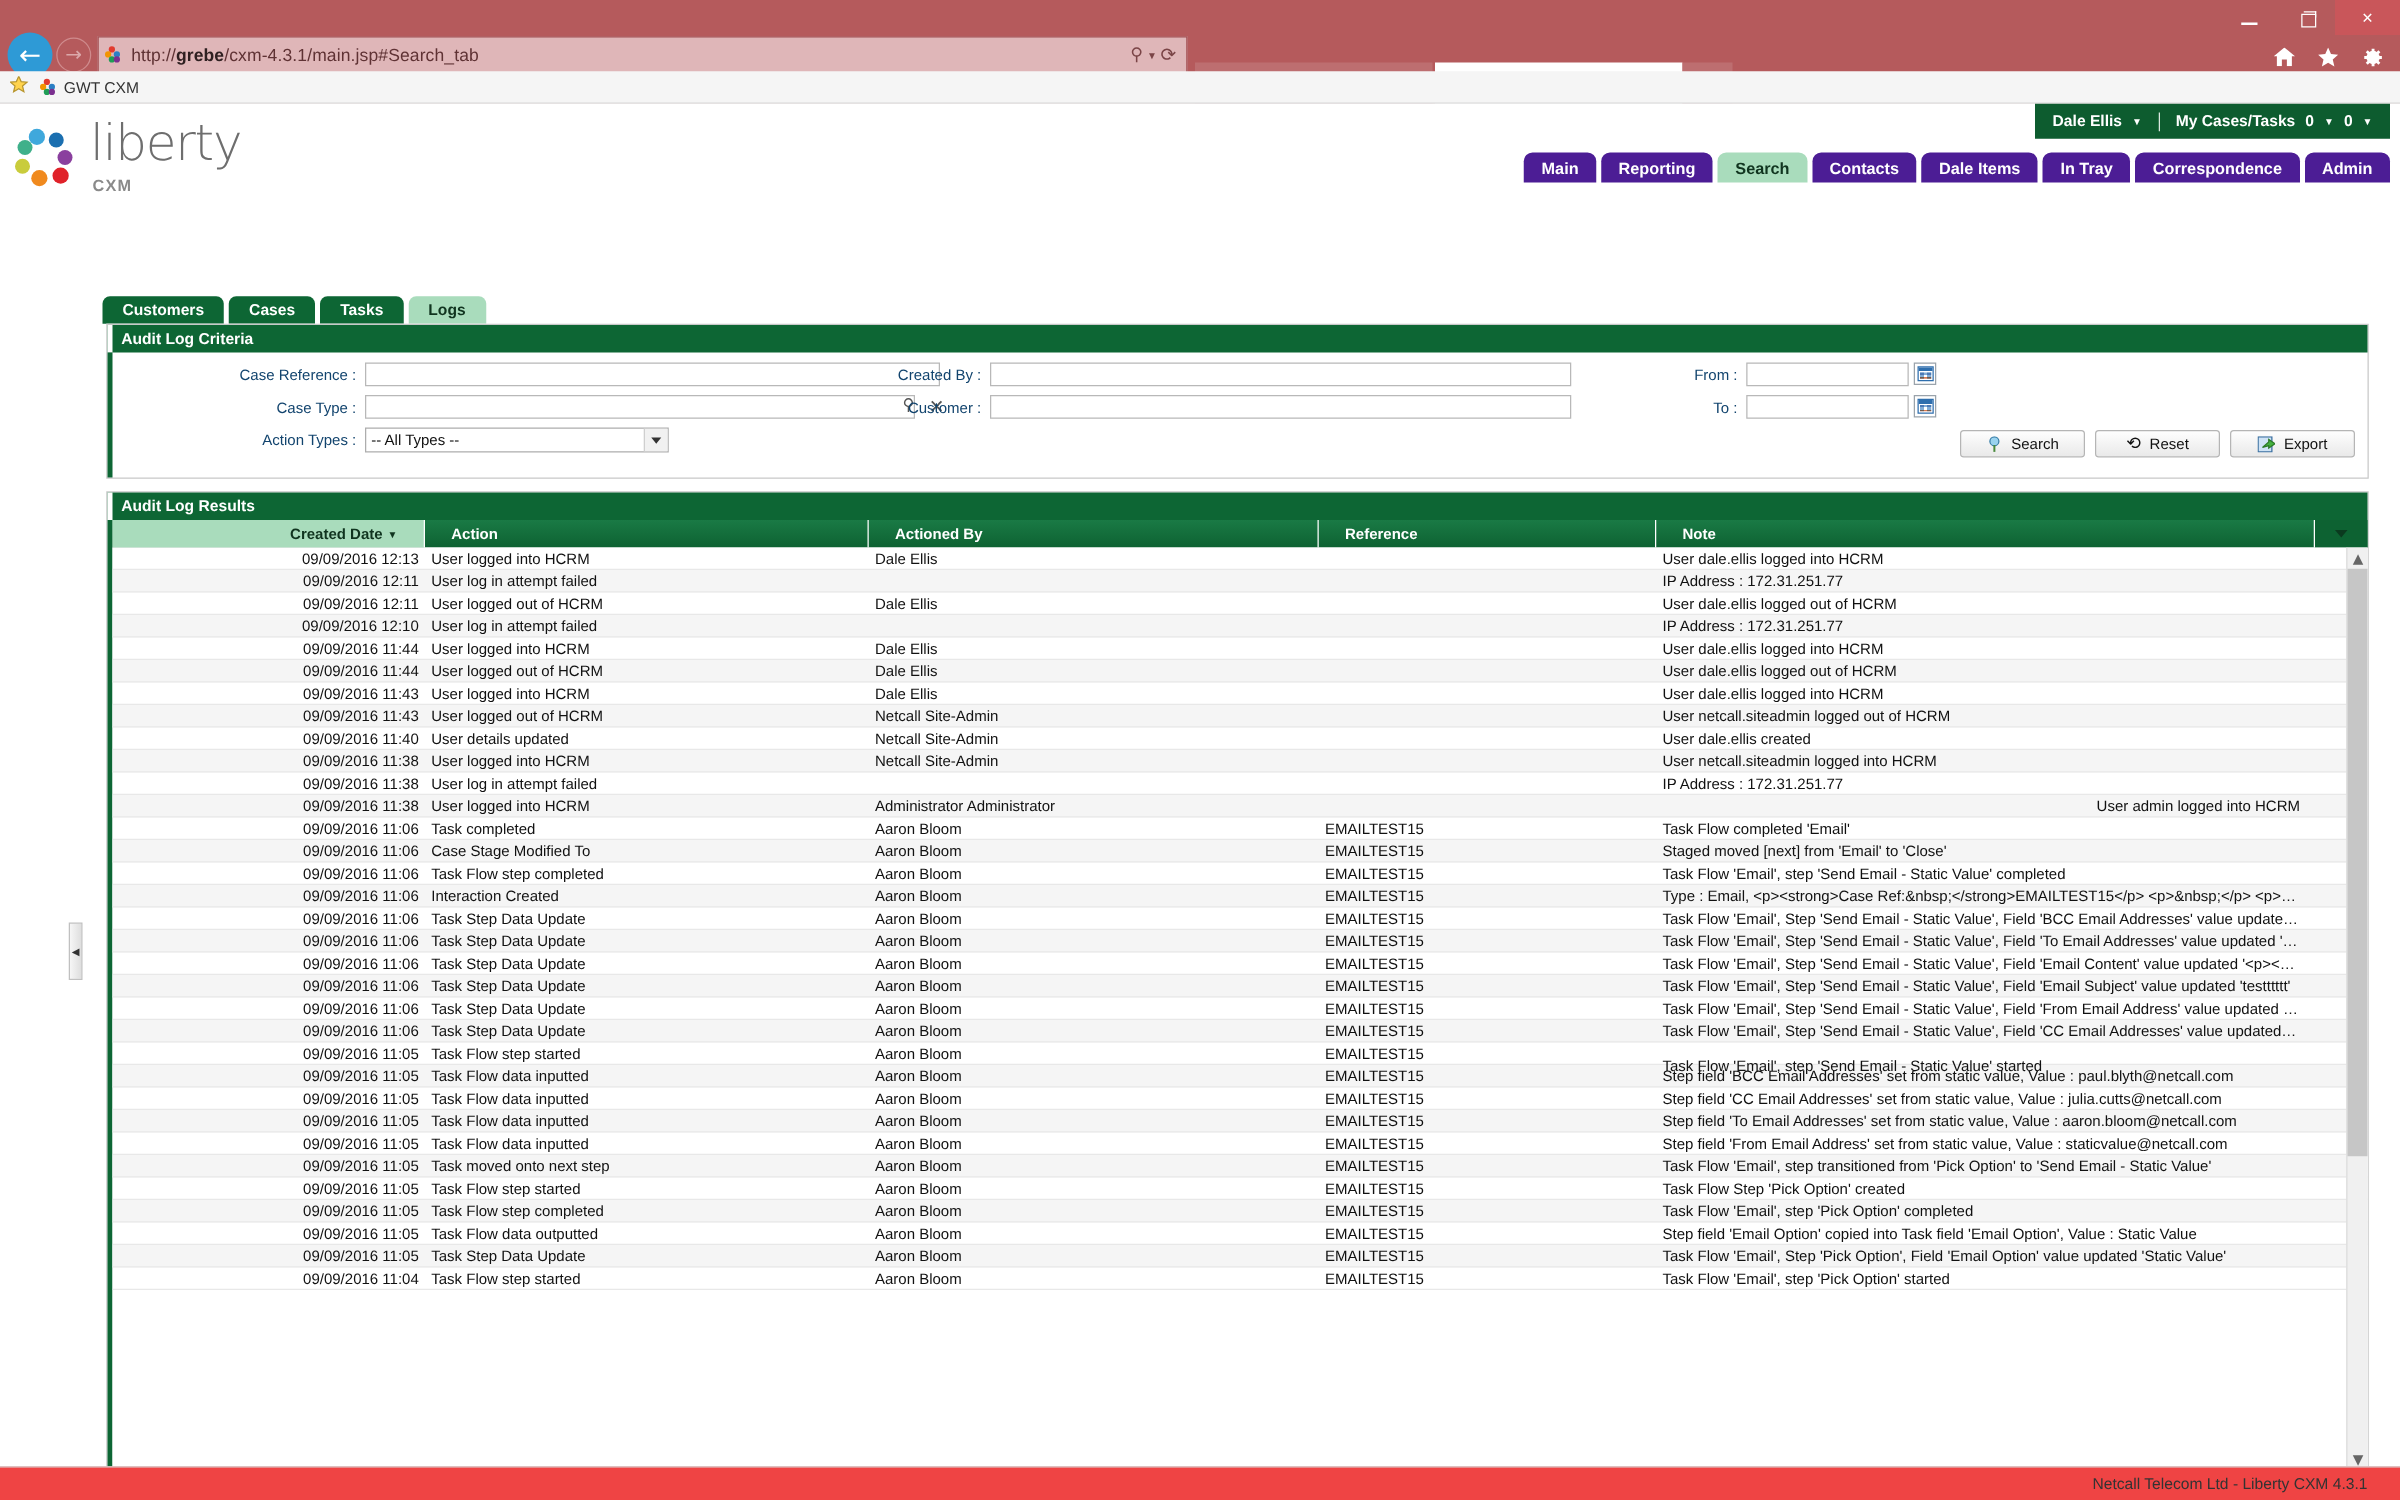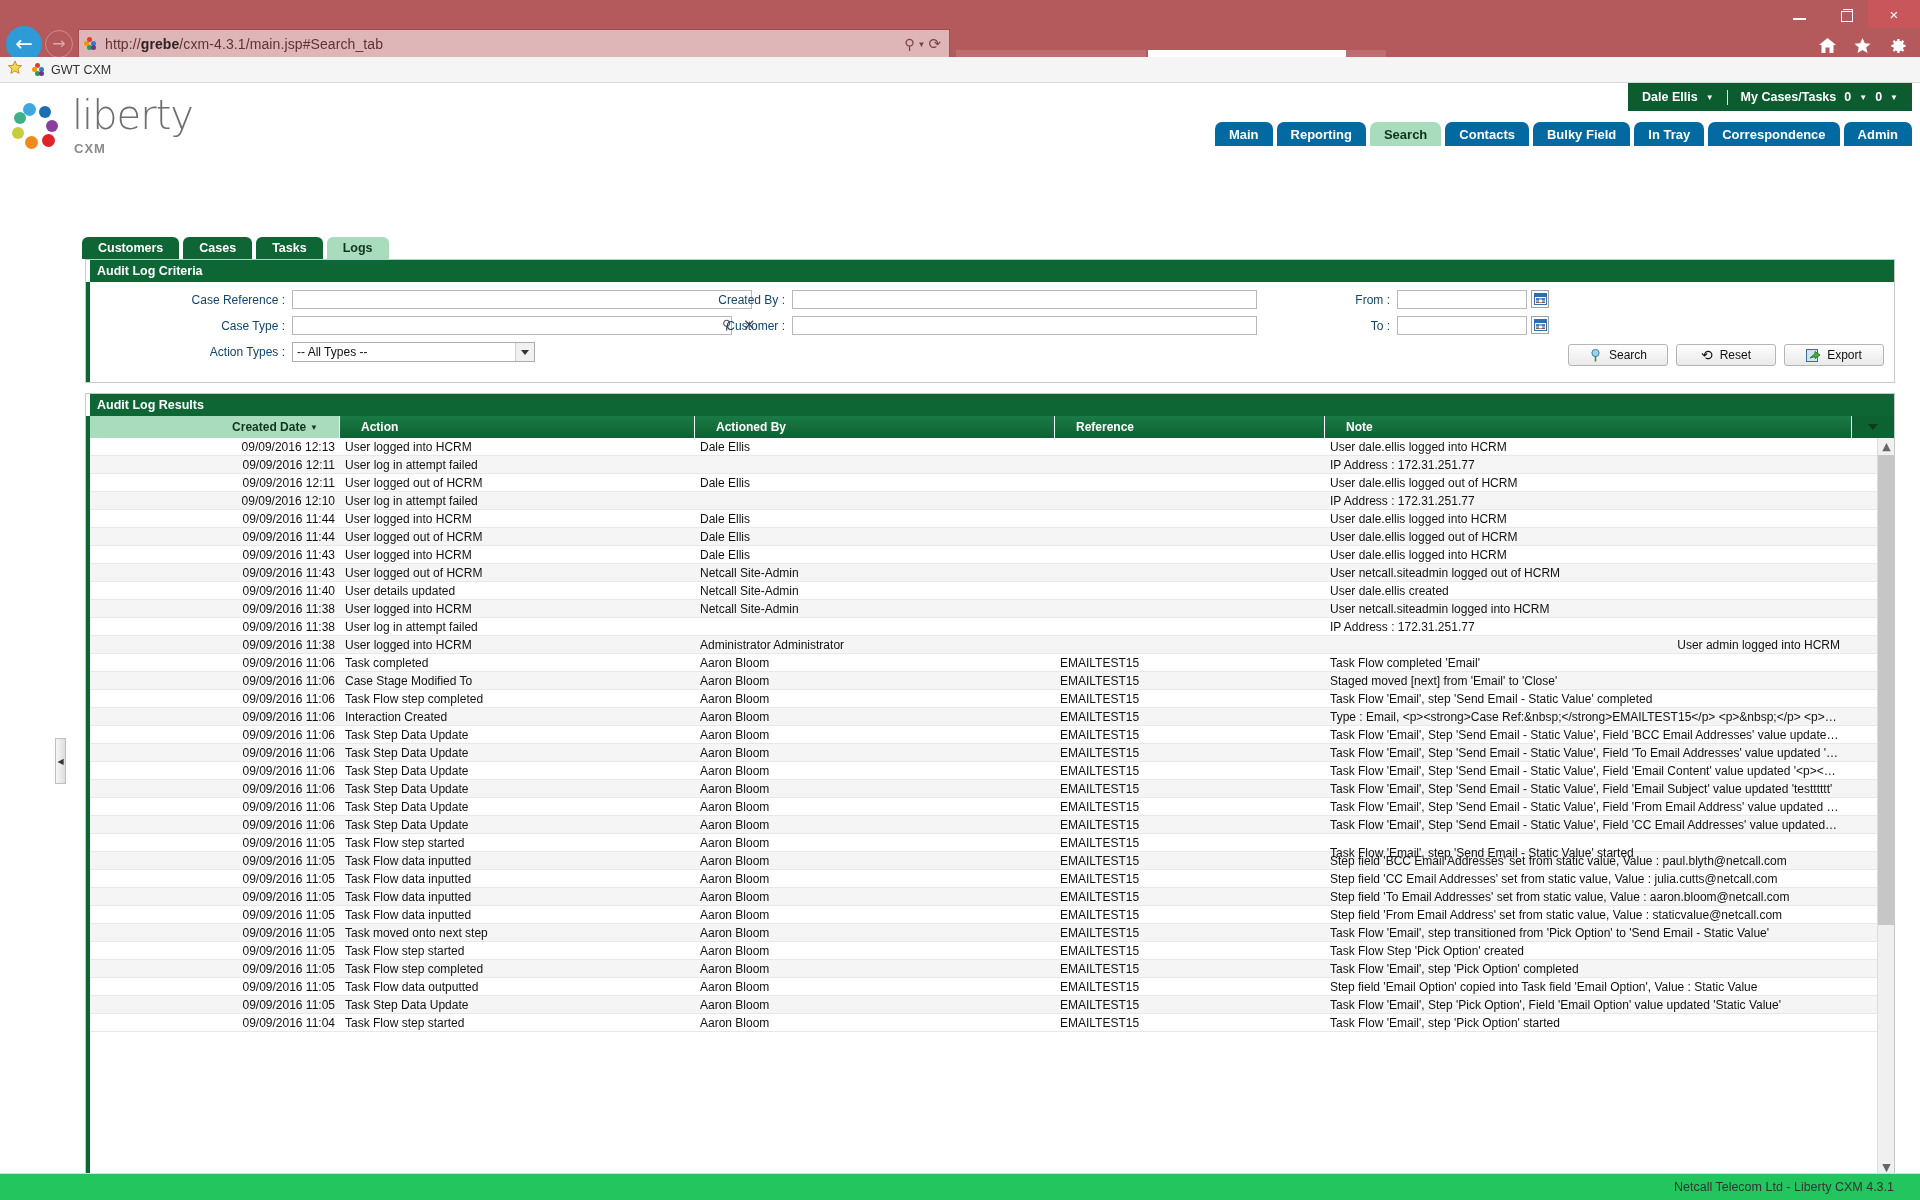--- a/index.html
+++ b/index.html
@@ -72,21 +72,21 @@
       font-family:"DejaVu Sans", sans-serif; font-weight:300; letter-spacing:-1px; line-height:1;}
   .logo-sub { position:absolute; left:62px; top:44px; font-size:13px; color:#8a8a8a; letter-spacing:1px;
       font-weight:bold; }
 
   .userbar { position:absolute; right:8px; top:0; height:28px; background:#0d5c2f; color:#fff;
       display:flex; align-items:center; padding:0 14px; font-size:12.5px; gap:8px; font-weight:bold;}
   .userbar .sep { width:1px; height:15px; background:#fff; margin:0 5px; opacity:.85;}
   .userbar .cdown { font-size:8px; }
 
   .mainnav { position:absolute; right:8px; top:37px; height:26px; display:flex; gap:4px; align-items:flex-end; }
-  .mtab { height:24px; background:#0369a1; color:#fff; font-weight:bold; font-size:13px;
+  .mtab { height:24px; background:#4c1d95; color:#fff; font-weight:bold; font-size:13px;
       border-radius:7px 7px 0 0; padding:0 14px; display:flex; align-items:center; }
   .mtab.active { background:#a9dcbc; color:#10341f; }
 
   .subnav { position:absolute; left:82px; top:154px; display:flex; gap:4px; align-items:flex-end; }
   .stab { height:22px; background:#0d6634; color:#fff; font-weight:bold; font-size:12.5px;
       border-radius:6px 6px 0 0; padding:0 16px; display:flex; align-items:center; }
   .stab.active { background:#a9dcbc; color:#10341f; }
 
   .content { position:absolute; left:85px; top:176px; width:1810px; height:960px; }
 
@@ -146,21 +146,21 @@
   .vs-up, .vs-dn { width:17px; height:17px; display:flex; align-items:center; justify-content:center;
       color:#666; font-size:11px; font-family:"DejaVu Sans", sans-serif;}
   .vs-thumb { position:absolute; left:0; top:17px; width:17px; height:470px; background:#c6c6c6; }
   .vs-dn { position:absolute; bottom:0; left:0;}
 
   .collapse-handle { position:absolute; left:55px; top:655px; width:11px; height:46px;
      background:linear-gradient(to right,#f6f6f6,#dedede); border:1px solid #c0c0c0;
      display:flex; align-items:center; justify-content:center; font-size:8px; color:#333;
      font-family:"DejaVu Sans", sans-serif;}
 
-  .footer { position:absolute; left:0; bottom:0; width:1920px; height:27px; background:#22c55e;
+  .footer { position:absolute; left:0; bottom:0; width:1920px; height:27px; background:#ef4444;
       border-top:1px solid #d9d9d9; display:flex; align-items:center; justify-content:flex-end;
       padding-right:26px; font-size:12.5px; color:#333; }
 </style>
 </head>
 <body>
 
 <div class="browser">
 
   <div class="win-controls">
     <div class="win-btn win-min"></div>
@@ -278,21 +278,21 @@
     <span class="cdown">▼</span>
     <span>0</span>
     <span class="cdown">▼</span>
   </div>
 
   <div class="mainnav" id="mainnav">
       <div class="mtab">Main</div>
       <div class="mtab">Reporting</div>
       <div class="mtab active">Search</div>
       <div class="mtab">Contacts</div>
-      <div class="mtab">Bulky Field</div>
+      <div class="mtab">Dale Items</div>
       <div class="mtab">In Tray</div>
       <div class="mtab">Correspondence</div>
       <div class="mtab">Admin</div>
     </div>
 
   <div class="subnav" id="subnav">
       <div class="stab">Customers</div>
       <div class="stab">Cases</div>
       <div class="stab">Tasks</div>
       <div class="stab active">Logs</div>

